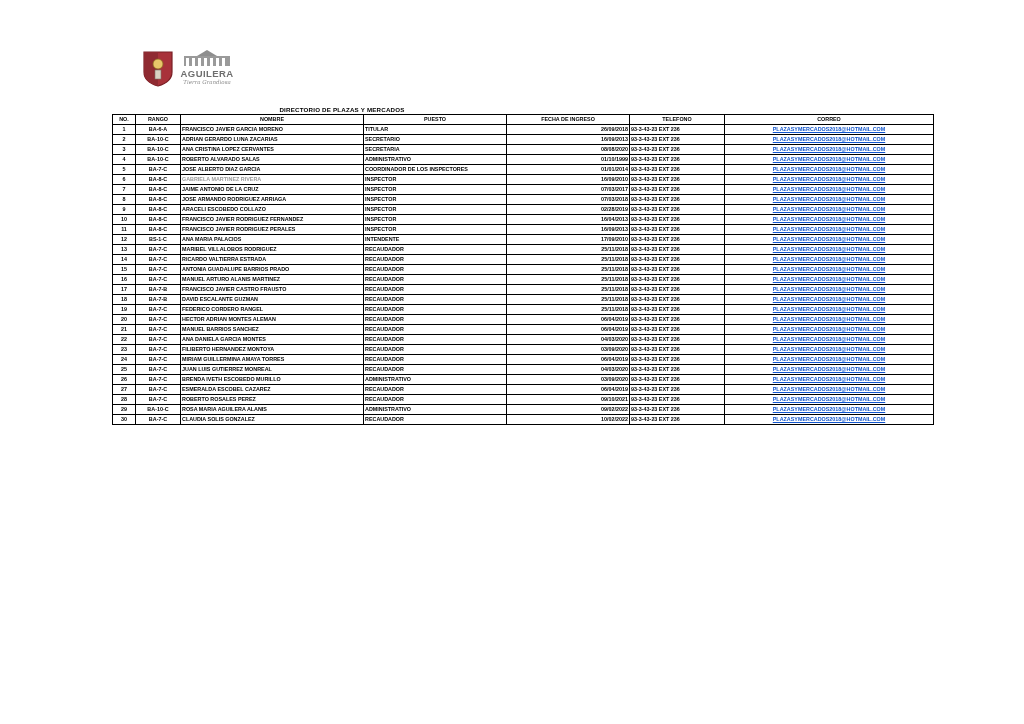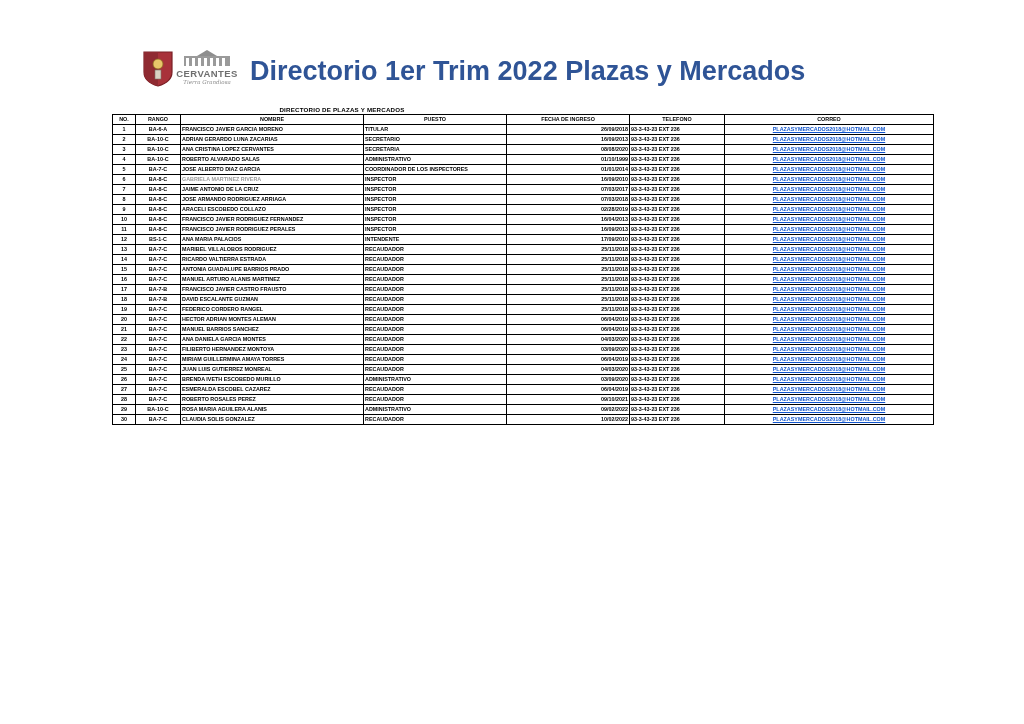--- a/index.html
+++ b/index.html
@@ -151,25 +151,24 @@
           <rect x="9" y="8" width="3" height="8" fill="#ffffff"></rect>
           <rect x="15" y="8" width="3" height="8" fill="#ffffff"></rect>
           <rect x="21" y="8" width="3" height="8" fill="#ffffff"></rect>
           <rect x="27" y="8" width="3" height="8" fill="#ffffff"></rect>
           <rect x="33" y="8" width="3" height="8" fill="#ffffff"></rect>
           <rect x="39" y="8" width="3" height="8" fill="#ffffff"></rect>
           <path d="M14 6 L24 0 L34 6 Z" fill="#8e8e8e"></path>
           <rect x="22" y="1" width="1.4" height="5" fill="#8e8e8e"></rect>
         </svg>
       </div>
-      <div class="logo-name">CERVANTES</div>
+      <div class="logo-name">AGUILERA</div>
       <div class="logo-tag">Tierra Grandiosa</div>
     </div>
 
-    <div class="doc-title">Directorio 1er Trim 2022 Plazas y Mercados</div>
   </div>
 
   <div class="table-wrap">
     <div class="table-caption">DIRECTORIO DE PLAZAS Y MERCADOS</div>
     <table class="dir">
       <thead>
         <tr>
           <th class="c-no">NO.</th>
           <th class="c-rango">RANGO</th>
           <th class="c-nombre">NOMBRE</th>

